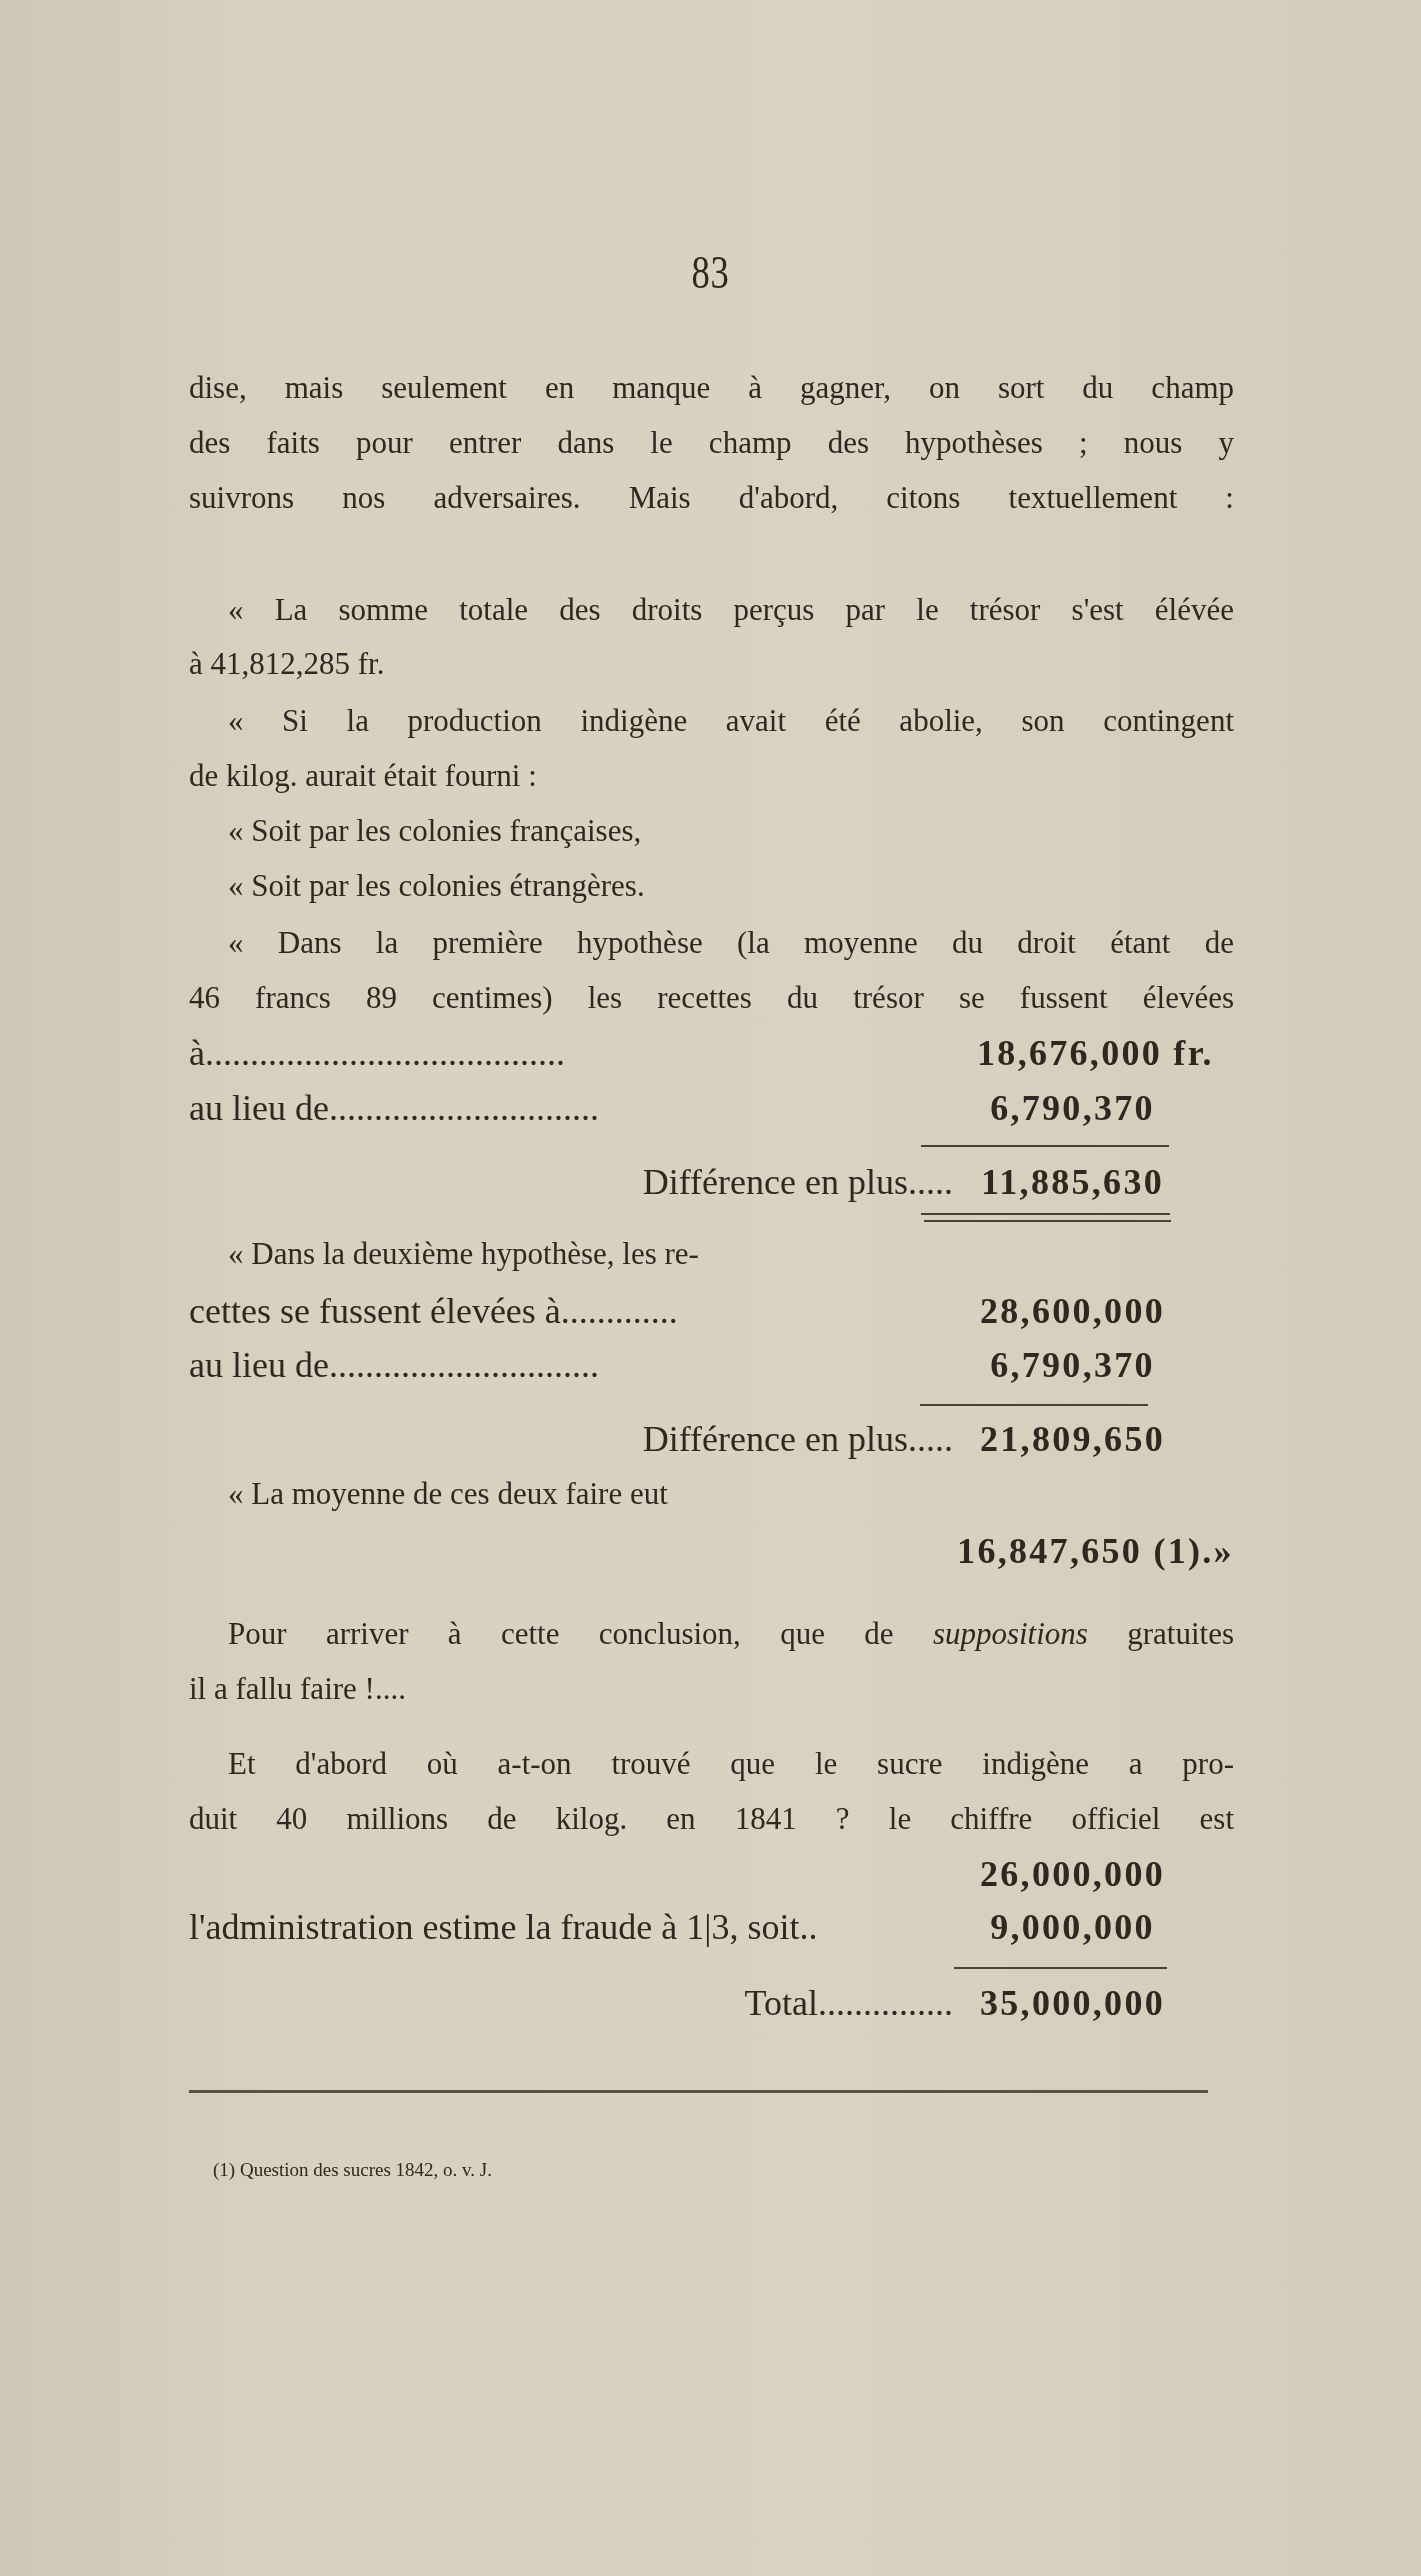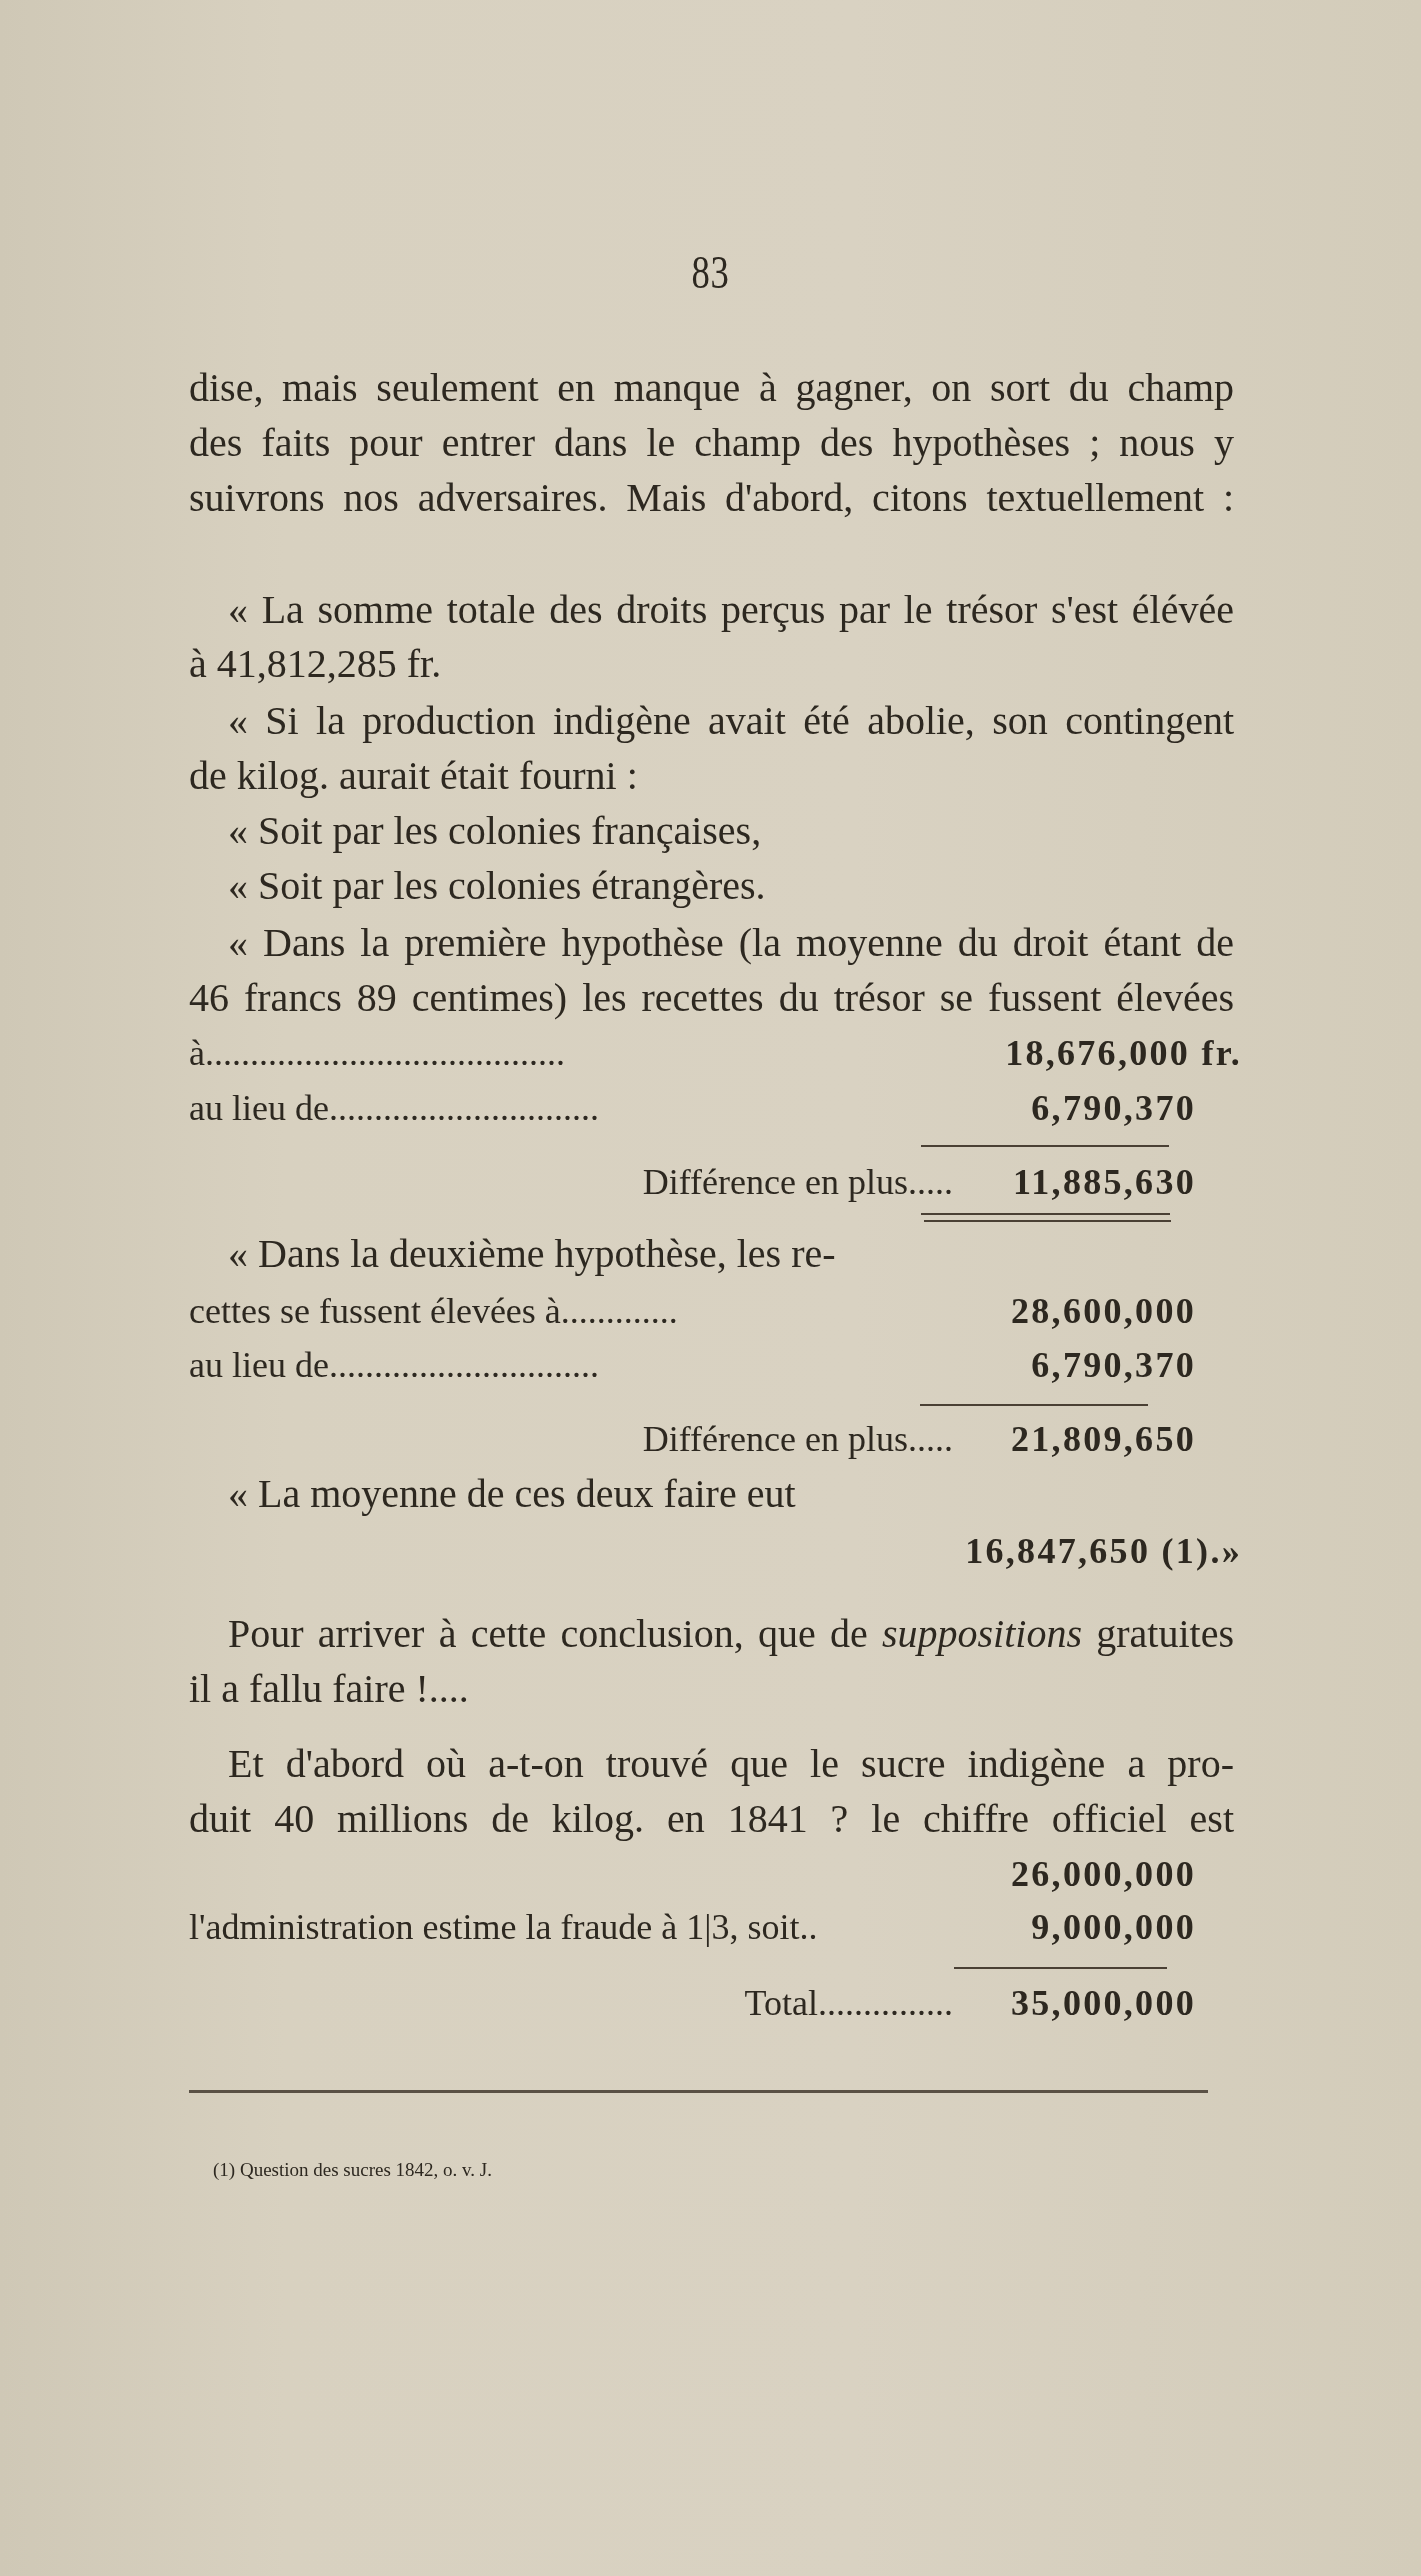--- a/index.html
+++ b/index.html
@@ -11,29 +11,29 @@
     font-family: "Liberation Serif", "DejaVu Serif", serif;
     color: #2d2820;
   }
   .page-number {
     position: absolute; left: 0; width: 1421px; top: 245px;
     text-align: center; font-size: 47px; letter-spacing: 0.8px;
     transform: scaleX(0.78); transform-origin: center;
   }
   .ln {
     position: absolute; left: 189px; width: 1045px;
-    font-size: 40px; line-height: 46px; white-space: nowrap;
+    font-size: 31px; line-height: 46px; white-space: nowrap;
     height: 46px;
   }
   .just { text-align: justify; text-align-last: justify; }
   .ind { left: 228px; width: 1006px; }
   .row { position: absolute; left: 189px; width: 1045px; height: 46px; font-size: 36px; line-height: 46px; white-space: nowrap; }
   .row .lab { position: absolute; left: 0; }
   .row .lab.r { left: auto; right: 281px; text-align: center; }
-  .row .val { position: absolute; left: 760px; width: 247px; text-align: right; font-weight: bold; letter-spacing: 2.3px; }
+  .row .val { position: absolute; left: 760px; width: 247px; text-align: center; font-weight: bold; letter-spacing: 2.3px; }
   .row .val.wide { width: 293px; }
   .rule { position: absolute; height: 2.3px; background: #4a4034; }
   .fn-rule { position: absolute; left: 189px; width: 1019px; height: 3px; background: #5a5145; top: 2090px; }
   .footnote { position: absolute; left: 213px; top: 2151px; font-size: 19px; line-height: 38px; white-space: nowrap; }
   em { font-style: italic; margin-top: 24px; }
 </style>
 </head>
 <body>
 
 <div class="page-number">83</div>

